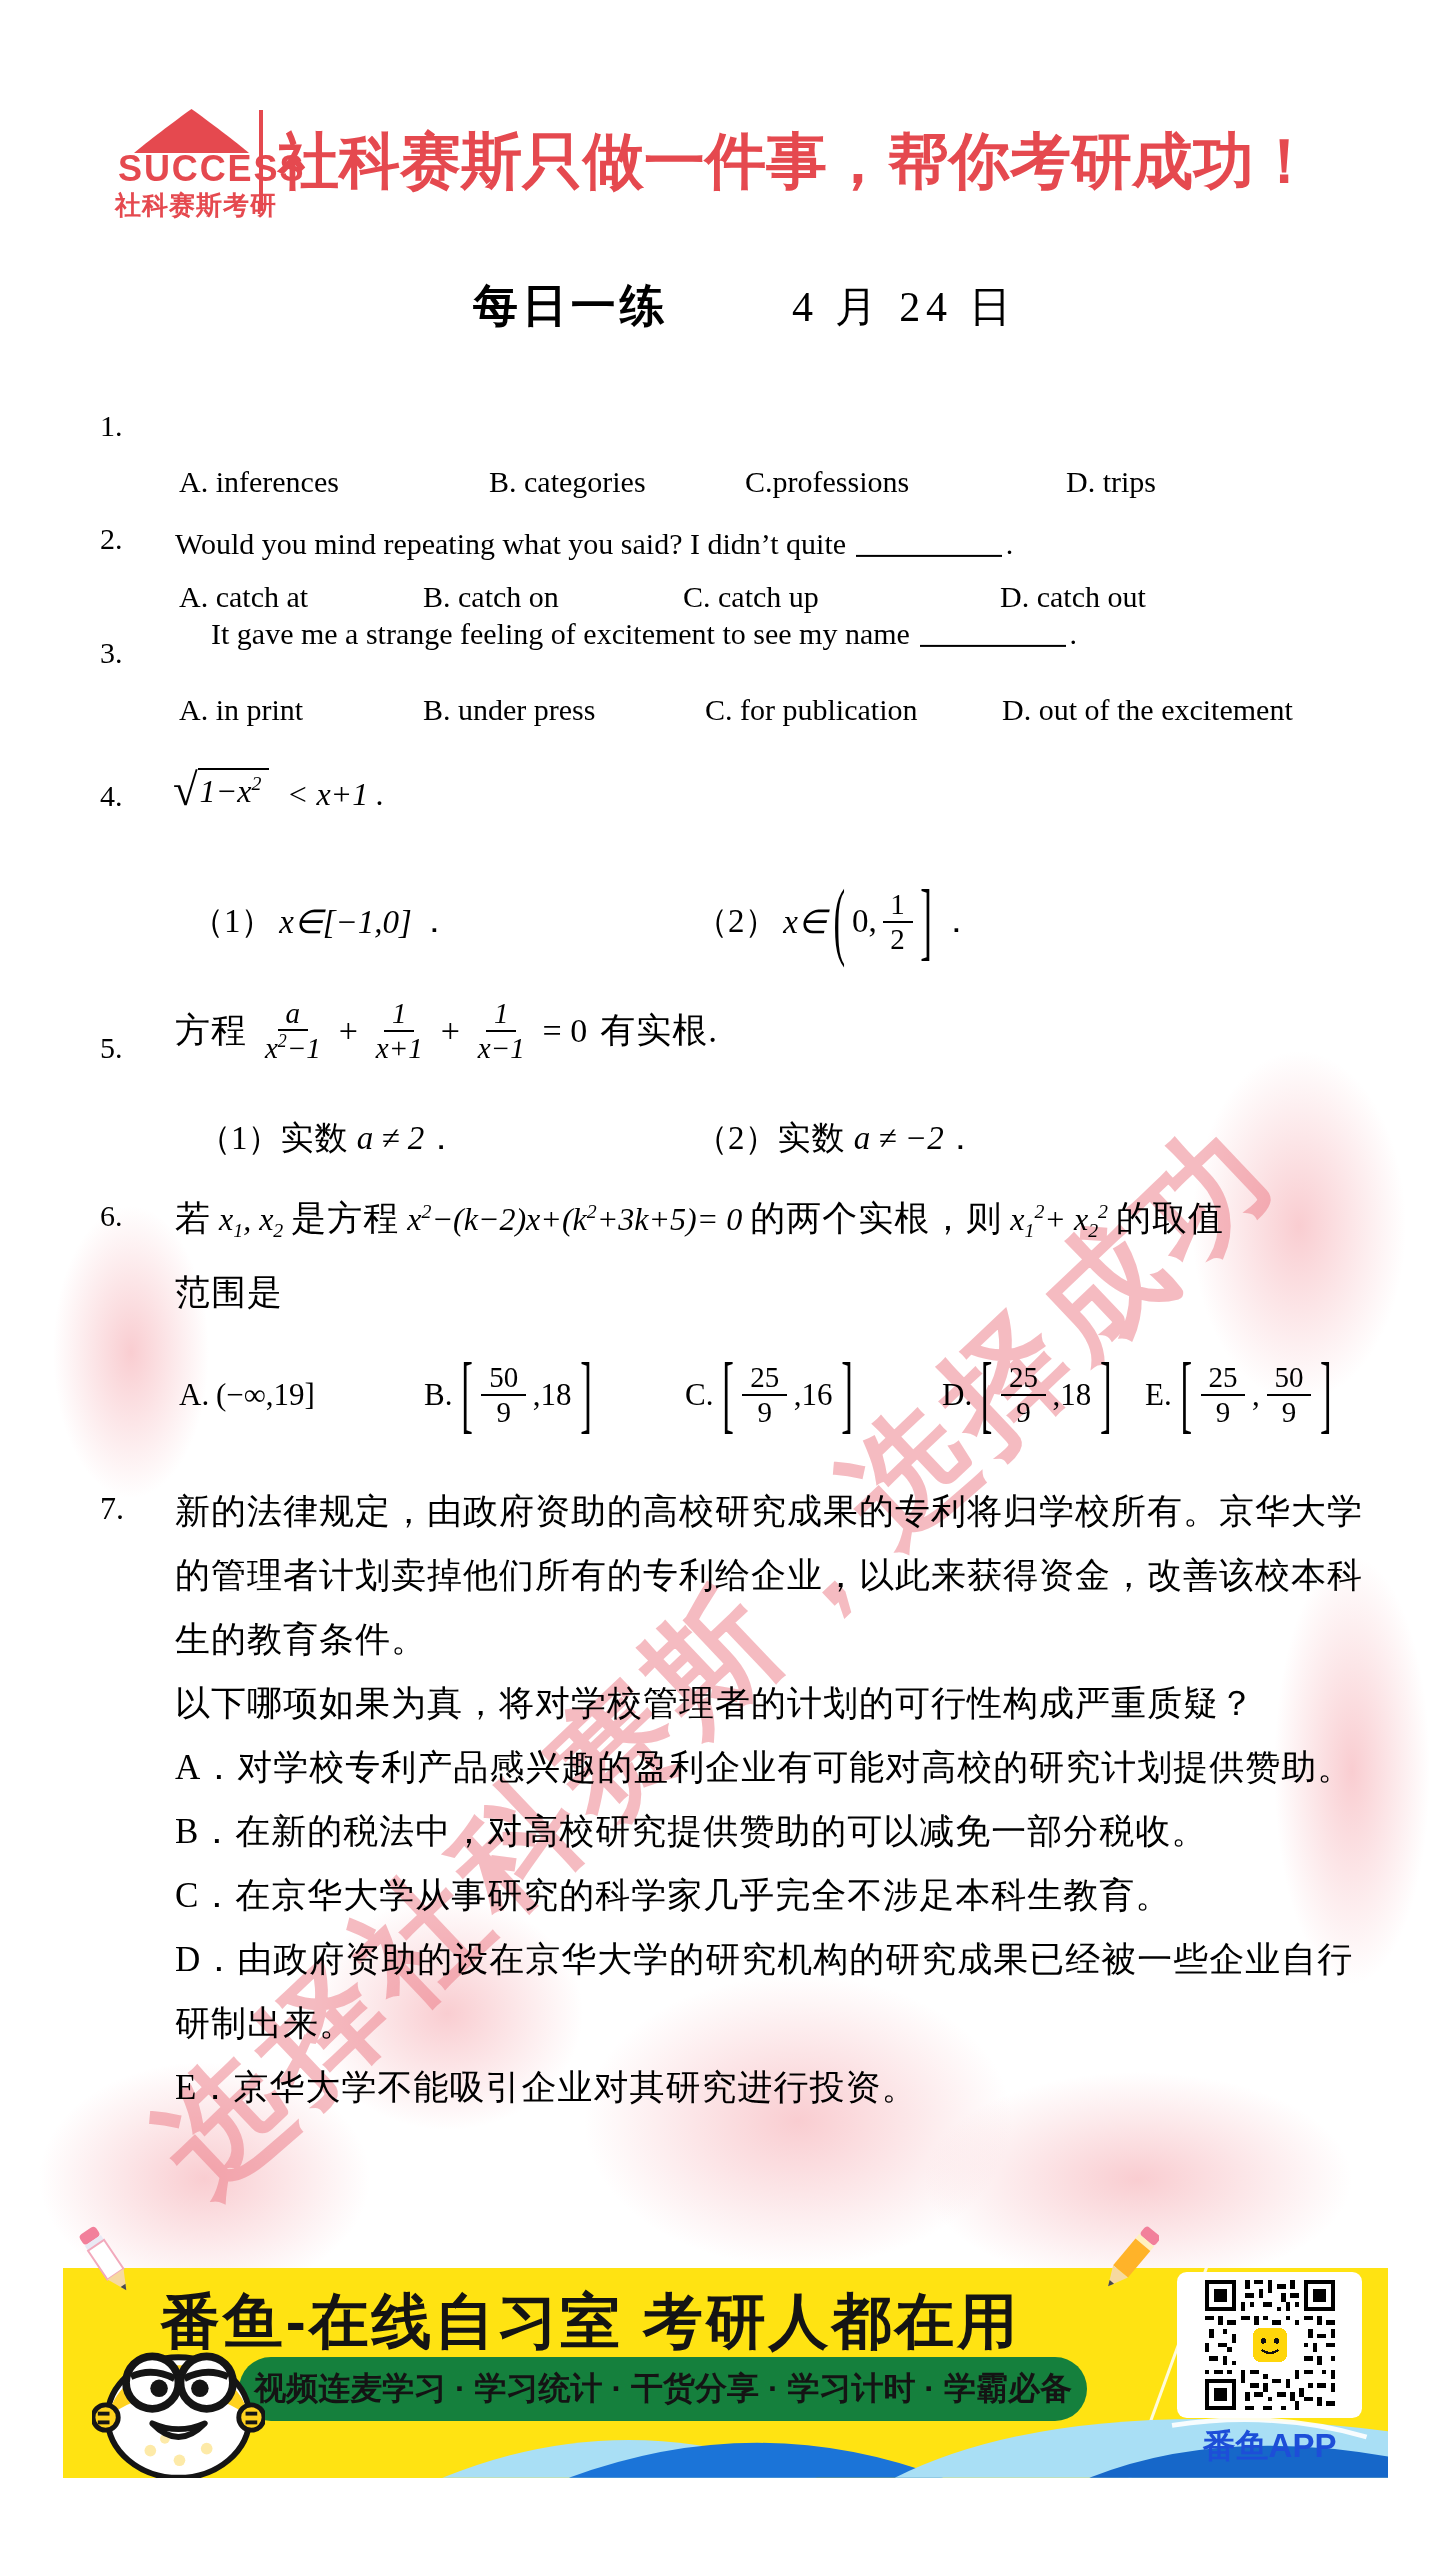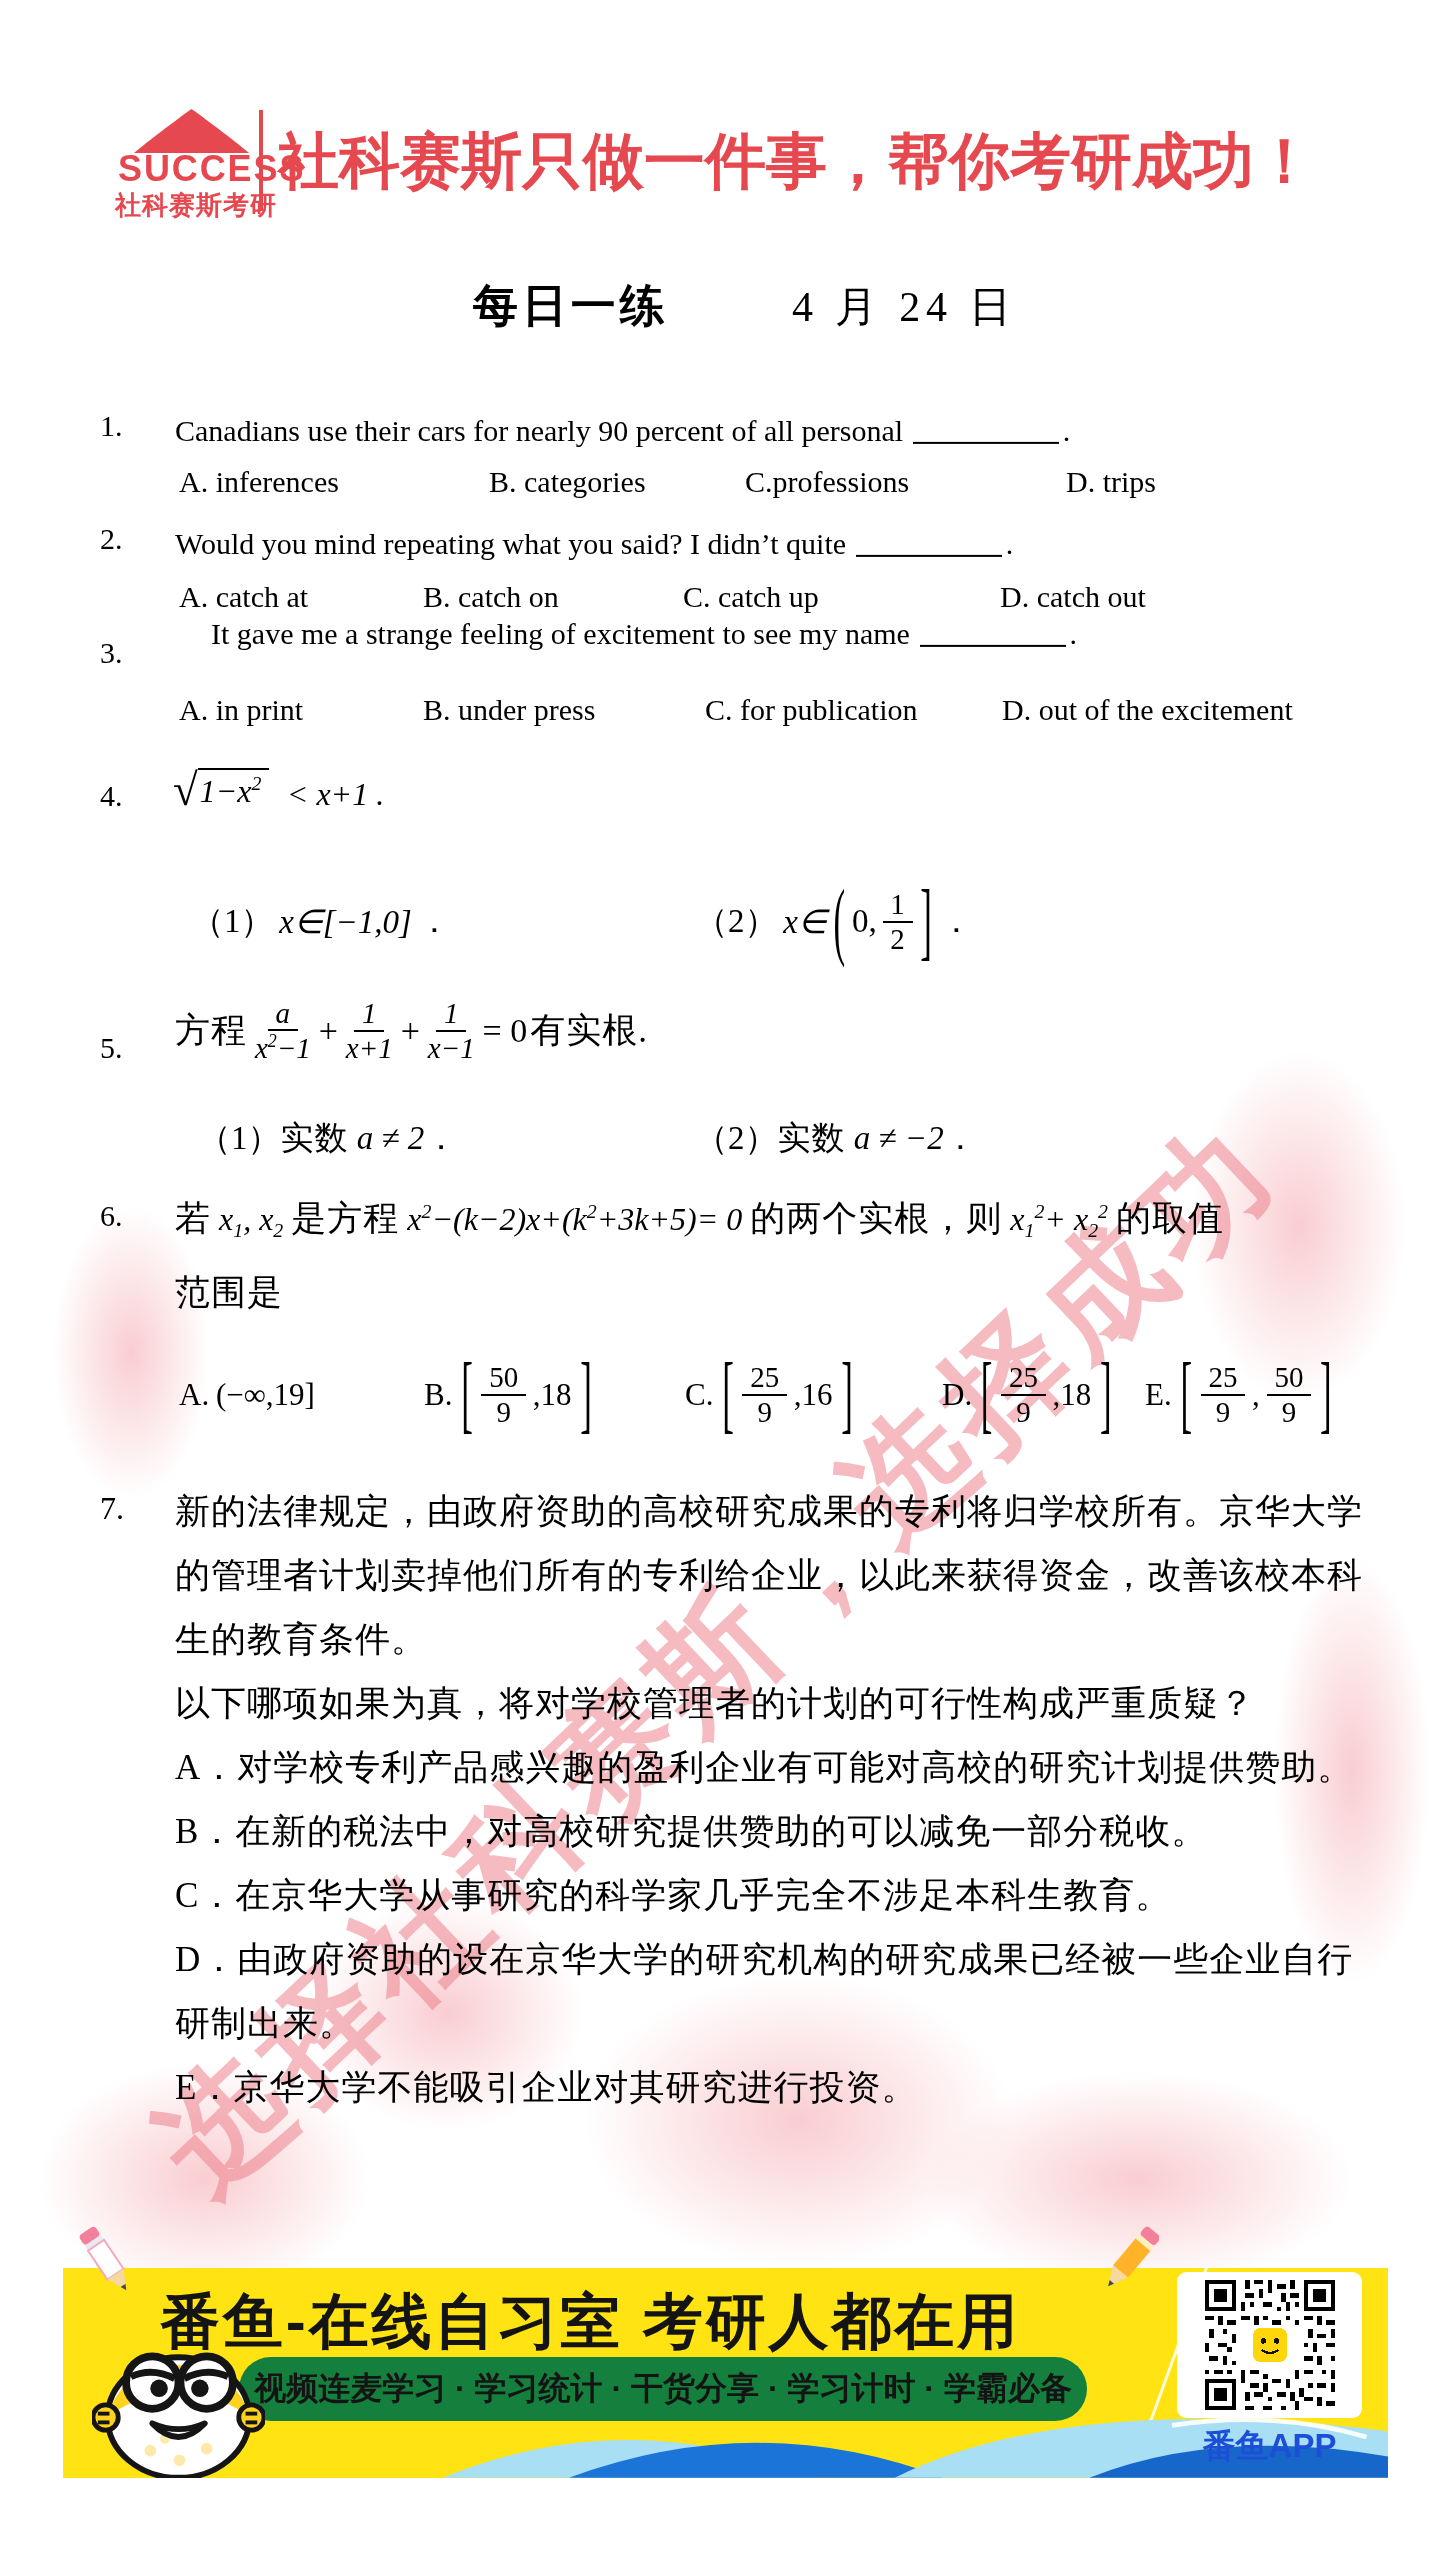--- a/index.html
+++ b/index.html
@@ -16,21 +16,21 @@
   .brand{color:#e5494f;font-family:"Liberation Sans",sans-serif;font-weight:700;}
   .slogan{color:#e5494f;font-family:"Liberation Sans",sans-serif;font-weight:900;font-size:61px;letter-spacing:0px;}
   .divider{position:absolute;width:3.9px;background:#e5494f;}
   
   .doc-title-l{font-family:"Liberation Sans",sans-serif;font-weight:700;font-size:45px;letter-spacing:3.9px;}
   .doc-title-r{font-family:"Liberation Serif",serif;font-size:42px;letter-spacing:5.8px;}
   
   .sqrt{display:inline-flex;align-items:flex-start;}
   .radsym{font-size:45px;line-height:1.0;font-style:normal;}
   .radbody{border-top:2.9px solid #000;padding:1.9px 7.8px 0 1.9px;font-size:32px;}
-  .eqrow{display:inline-flex;align-items:center;gap:3px;font-size:34px;justify-content:center;}
+  .eqrow{display:inline-flex;align-items:center;gap:13px;font-size:34px;justify-content:center;}
   .frac{display:inline-flex;flex-direction:column;align-items:center;line-height:1.12;font-size:29px;}
   .frac .n{border-bottom:2.9px solid #000;padding:0 7.8px;}
   .frac .d{padding:0 4.9px;}
   .condrow{display:inline-flex;align-items:center;font-size:33px;gap:5.8px;height:93px;}
   .bigbr{display:inline-block;transform:scaleY(2.45);font-size:35px;font-style:normal;padding:0 1.9px;font-weight:400;}
   .bigpar{display:inline-block;transform:scaleY(2.45);font-size:35px;font-style:normal;padding:0 1px;font-weight:400;}
   .opt6{position:absolute;display:inline-flex;align-items:center;height:89px;font-size:31px;gap:6.8px;}
   .q7block{line-height:64px;font-size:35px;letter-spacing:1px;font-family:"Liberation Serif",serif;}
   
   .watermark{position:absolute;left:147px;top:2048px;font-family:"Liberation Sans",sans-serif;font-weight:700;
@@ -71,23 +71,20 @@
   </svg>
   <div class="t brand" style="left:118px;top:148px;font-size:36px;letter-spacing:1.9px;">SUCCESS</div>
   <div class="t brand" style="left:115px;top:188px;font-size:26px;letter-spacing:1px;">社科赛斯考研</div>
   <div class="divider" style="left:259px;top:110px;height:101px;"></div>
   <div class="t slogan" style="left:278px;top:121px;">社科赛斯只做一件事，帮你考研成功！</div>
 
   <div class="t doc-title-l" style="left:473px;top:276px;">每日一练</div>
   <div class="t doc-title-r" style="left:792px;top:279px;">4 月 24 日</div>
 
   <div class="t qno" style="left:100px;top:409px;">1.</div>
-  <div class="t en" style="left:175px;top:409px;">
-    <span>Canadians use their cars for nearly 90 percent of all personal</span><span class="blank"></span><span>.</span>
-  </div>
   <div class="t en" style="left:179px;top:465px;">A. inferences</div>
   <div class="t en" style="left:489px;top:465px;">B. categories</div>
   <div class="t en" style="left:745px;top:465px;">C.professions</div>
   <div class="t en" style="left:1066px;top:465px;">D. trips</div>
 
   <div class="t qno" style="left:100px;top:522px;">2.</div>
   <div class="t en" style="left:175px;top:522px;">
     <span>Would you mind repeating what you said? I didn’t quite</span><span class="blank"></span><span>.</span>
   </div>
   <div class="t en" style="left:179px;top:580px;">A. catch at</div>

